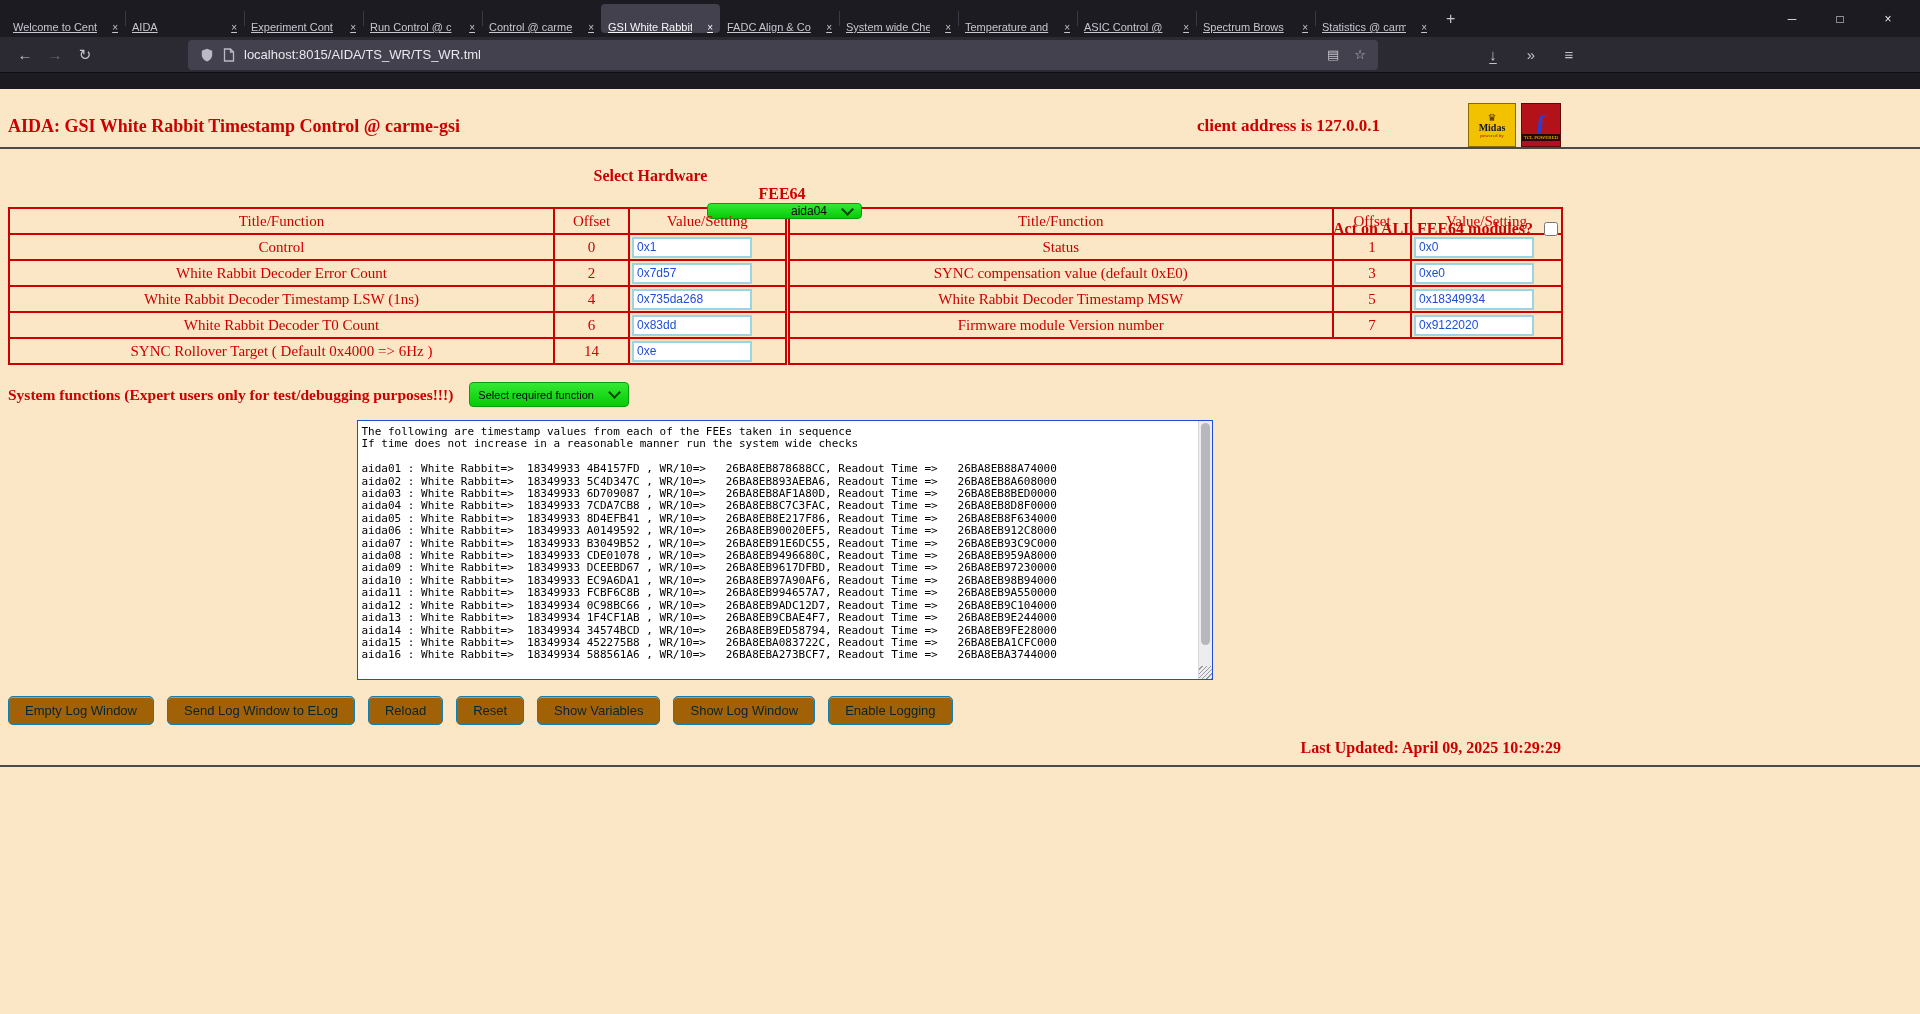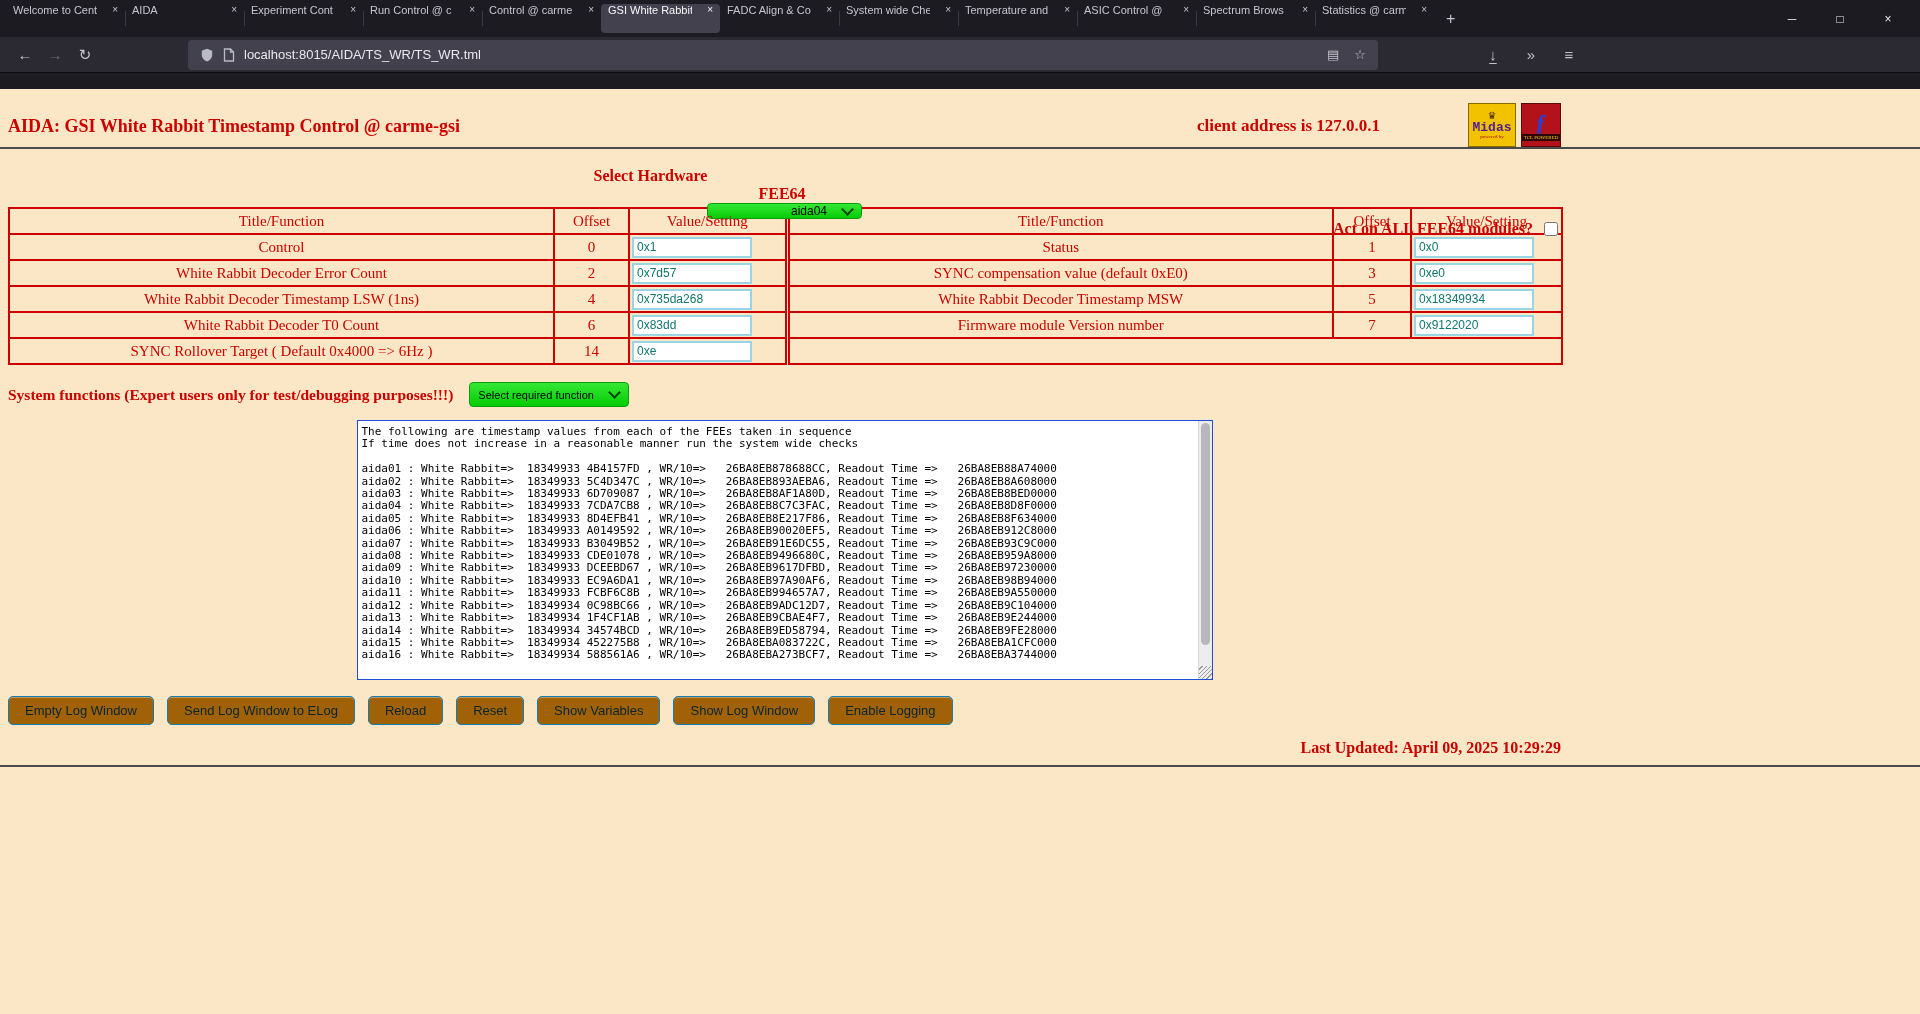--- a/index.html
+++ b/index.html
@@ -1,21 +1,21 @@
 <!DOCTYPE html>
 <html><head>
 <meta charset="utf-8">
 <style>
   html,body{margin:0;padding:0;width:1920px;height:1014px;overflow:hidden;background:#1C1B22;
             font-family:"Liberation Sans",sans-serif;}
   
   .tabbar{height:37px;background:#1C1B22;display:flex;align-items:center;padding:0 8px 0 6px;box-sizing:border-box;}
   .tabs{display:flex;height:29px;}
-  .tab{width:119px;box-sizing:border-box;padding:0 7px;display:flex;align-items:flex-start;gap:15px;
-       border-radius:4px;color:#c6c6cf;font-size:11px;position:relative;cursor:default;}
+  .tab{width:119px;box-sizing:border-box;padding:0 7px;display:flex;align-items:flex-end;gap:15px;
+       border-radius:4px;color:#c6c6cf;font-size:11px;position:relative;cursor:default;text-decoration:underline;}
   .tab:not(.active)+.tab:not(.active)::before{content:'';position:absolute;left:0;top:7px;bottom:7px;width:1px;background:#3a3945;}
   .tab.active{background:#42414D;color:#f7f7fa;}
   .tab-label{flex:1;overflow:hidden;white-space:nowrap;}
   .tab-close{font-size:10px;flex:0 0 auto;}
   .new-tab{color:#c6c6cf;font-size:16px;padding:0 12px;}
   .win-controls{margin-left:auto;display:flex;align-items:center;}
   .win-controls span{width:48px;text-align:center;font-size:12px;color:#e8e8ee;}
   .navbar{height:35px;background:#2B2A33;display:flex;align-items:center;padding:0 10px;border-bottom:1px solid #0c0c11;}
   .nav-icon{width:30px;height:28px;display:flex;align-items:center;justify-content:center;color:#c3c3cb;font-size:15px;border-radius:4px;}
   .nav-icon.dim{color:#686872;}
@@ -30,21 +30,21 @@
   .page{background:#FBE7C5;height:942px;box-sizing:border-box;color:#CC0000;
         font-family:"Liberation Serif",serif;margin-top:16px;}
   .content-width{width:1553px;margin-left:8px;box-sizing:border-box;}
   .header-row{display:flex;align-items:flex-start;padding-top:14px;height:50px;}
   .page-title{font-size:18px;font-weight:bold;padding-top:13px;}
   .client-address{font-size:17px;font-weight:bold;margin-left:auto;padding-top:13px;}
   .logos{display:flex;gap:5px;margin-left:88px;}
   .midas-logo{width:48px;height:44px;background:#F2C200;border:1px solid #8a6d00;box-sizing:border-box;
               display:flex;flex-direction:column;align-items:center;justify-content:center;line-height:1;}
   .crown{font-size:10px;color:#4a2c00;}
-  .midas-text{font-family:Liberation Mono, monospace;font-weight:bold;font-size:13px;color:#4c1d95;}
+  .midas-text{font-family:Liberation Serif, serif;font-weight:bold;font-size:10px;color:#0f172a;}
   .midas-sub{font-size:5px;color:#a40000;}
   .tcl-logo{width:40px;height:44px;background:#B3121B;border:1px solid #5e0a0f;box-sizing:border-box;
             display:flex;flex-direction:column;align-items:center;justify-content:center;line-height:1;}
   .tcl-f{font-size:24px;font-weight:bold;color:#2a3fd4;font-family:"Liberation Serif",serif;}
   .tcl-sub{font-size:5px;color:#ffd700;background:#2c0406;width:100%;text-align:center;padding:1px 0;}
   hr.rule{border:none;border-top:2px solid #4a4a4a;margin:8px 0 0 0;width:100%;}
   .hw-row{display:flex;align-items:center;margin-top:18px;height:28px;font-size:16px;font-weight:bold;flex-direction:column;}
   .hw-label{width:382px;}
   .fee-label{margin-right:5px;}
   .gselect{height:27px;min-width:155px;background:linear-gradient(#35E835,#05CC05);border:1px solid #0B9E0B;
@@ -54,21 +54,21 @@
   .chev{width:7px;height:7px;border-right:2px solid #063f06;border-bottom:2px solid #063f06;
         transform:rotate(45deg);margin:-4px 1px 0 16px;flex:0 0 auto;}
   .gselect.small{height:25px;min-width:158px;font-size:11px;}
   .act-all{margin-left:auto;display:flex;align-items:center;gap:7px;font-size:16px;}
   .act-all input{width:14px;height:14px;}
   .reg-table{border-collapse:collapse;table-layout:fixed;width:1553px;margin:12px 0 0 8px;font-size:15px;}
   .reg-table th,.reg-table td{border:2px solid #CC0000;height:24px;text-align:center;font-weight:normal;padding:0;color:#CC0000;}
   .reg-table .split{border-left:5px double #CC0000;}
   .reg-table .value-cell{text-align:left;padding-left:2px;}
   .val-input{width:120px;height:21px;border:2px solid #9AD5E6;background:#fff;box-sizing:border-box;
-             font-family:"Liberation Sans",sans-serif;font-size:12px;color:#0f766e;padding:0 3px;margin:1px 0;}
+             font-family:"Liberation Sans",sans-serif;font-size:12px;color:#1d4ed8;padding:0 3px;margin:1px 0;}
   .sys-row{display:flex;align-items:center;margin-top:17px;font-size:15.5px;font-weight:bold;gap:16px;}
   .log-wrap{display:flex;justify-content:center;margin-top:13px;}
   .log-box{position:relative;width:856px;height:260px;background:#fff;border:1px solid #1d4ed8;box-sizing:border-box;}
   .log-text{margin:0;padding:5px 16px 0 4px;font-family:"DejaVu Sans Mono",monospace;font-size:11px;
             line-height:12.4px;color:#000;height:100%;box-sizing:border-box;overflow:hidden;}
   .sb-track{position:absolute;top:0;right:0;bottom:0;width:13px;background:#EDEDF0;border-left:1px solid #d6d6d6;}
   .sb-thumb{position:absolute;top:2px;left:2px;width:9px;height:86%;background:#b7b7bd;border-radius:5px;}
   .resize-grip{position:absolute;right:0;bottom:0;width:13px;height:13px;
                background:repeating-linear-gradient(135deg,transparent 0 2px,#9a9a9a 2px 3px);}
   .btn-row{display:flex;gap:13px;margin:16px 0 0 8px;}

